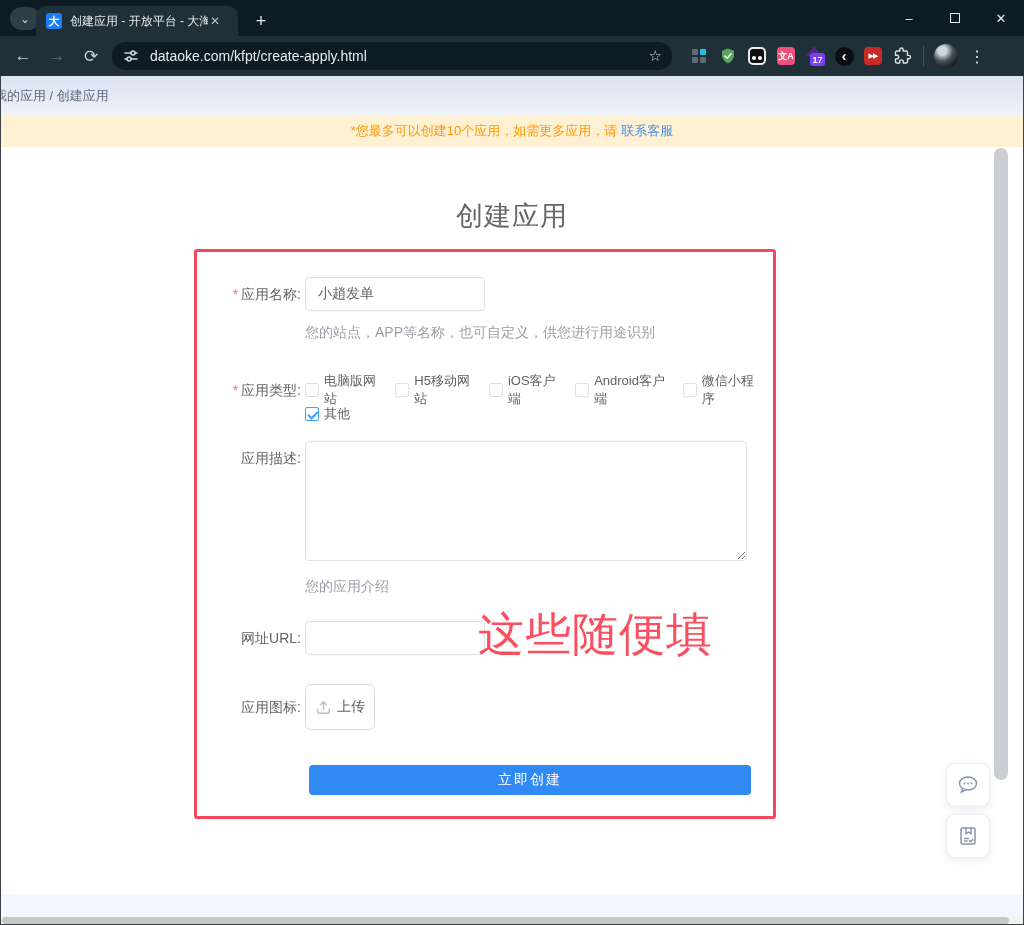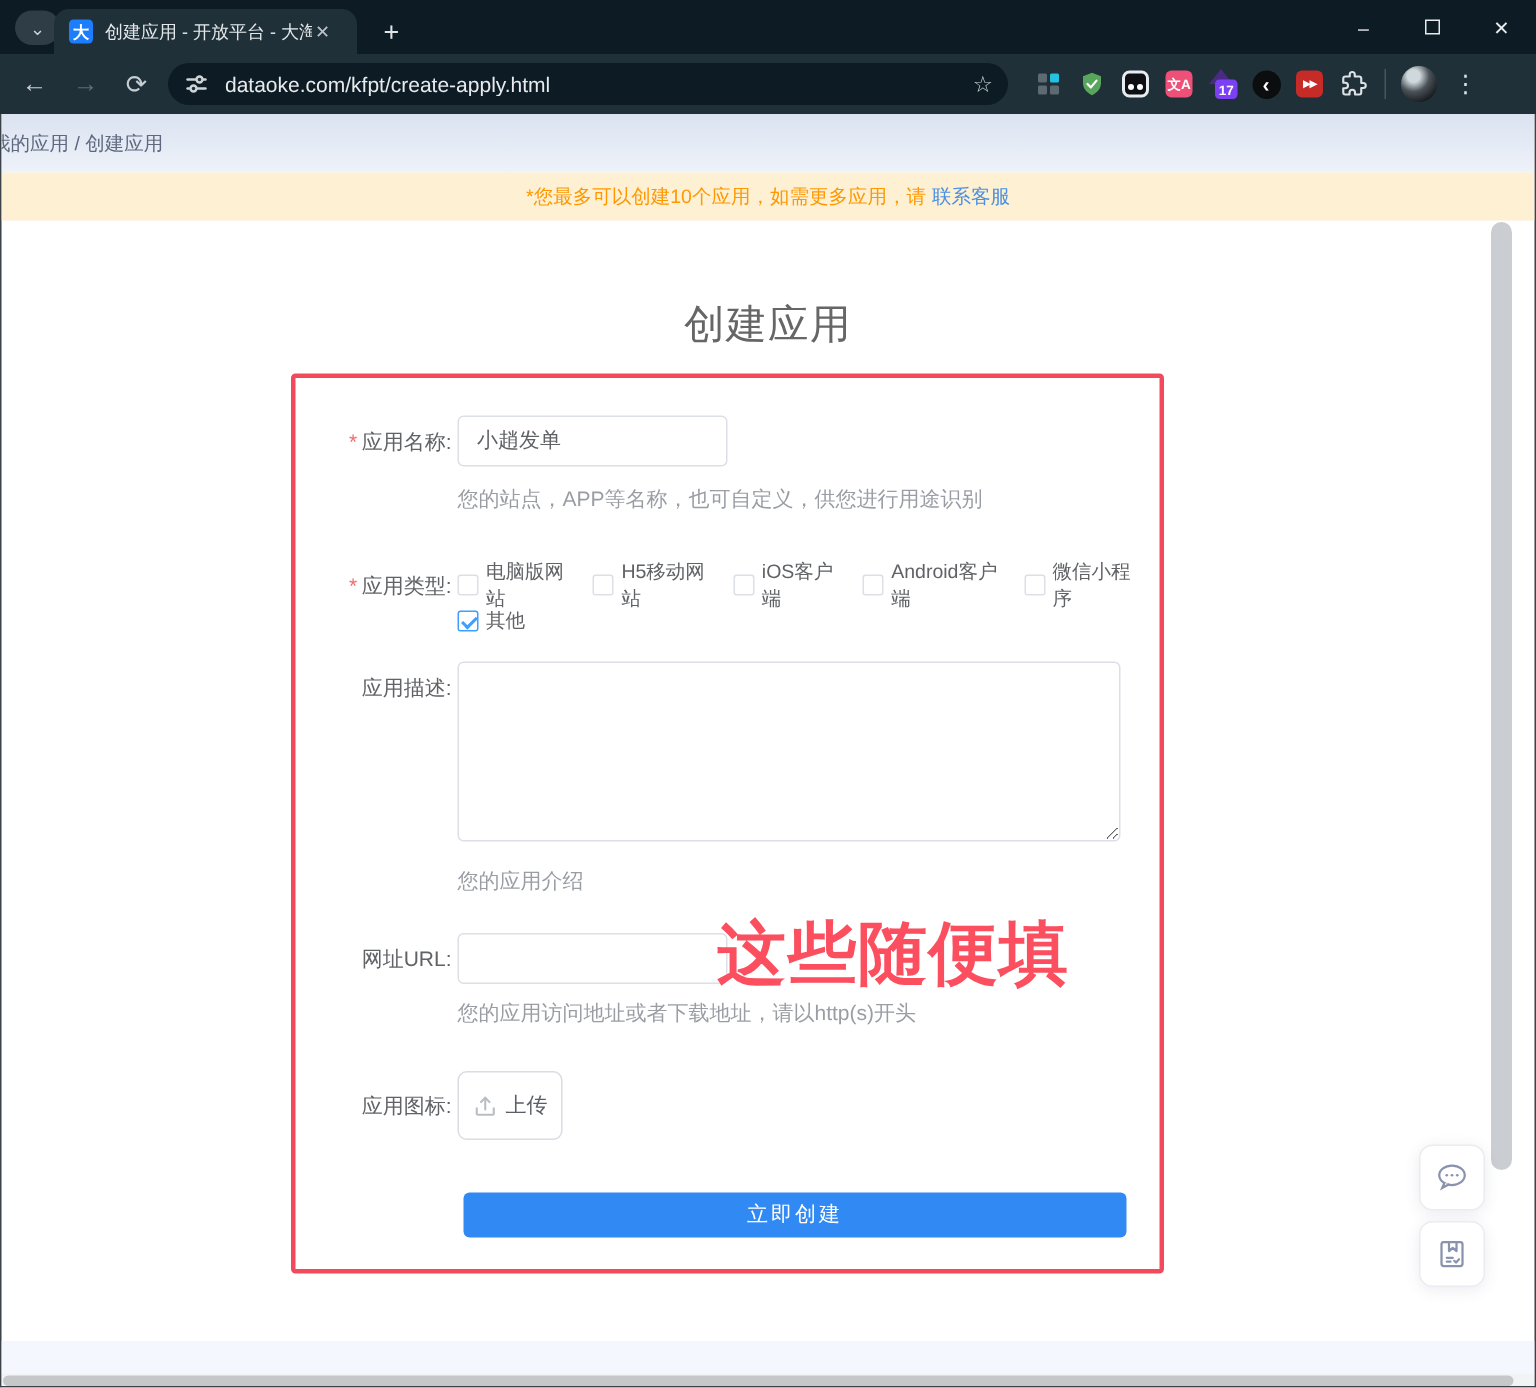--- a/index.html
+++ b/index.html
@@ -56,21 +56,21 @@
   .row-label .req { color:#f56c6c; margin-right:3px; }
   .ipt { width:180px; height:34px; border:1px solid #dcdfe6; border-radius:4px; font-size:14px; color:#606266; padding:0 12px; outline:none; font-family:"Liberation Sans", sans-serif; }
   .help { margin-top:12px; font-size:14px; color:#9a9ea4; line-height:19px; }
   .cb-line { display:flex; height:24px; }
   .cb-item { display:flex; align-items:center; margin-right:13px; font-size:13px; color:#606266; cursor:pointer; }
   .cb { width:14px; height:14px; border:1px solid #dcdfe6; border-radius:2px; margin-right:5px; background:#fff; position:relative; flex-shrink:0; }
   .cb.checked { border-color:#409eff; }
   .cb.checked::after { content:""; position:absolute; left:4px; top:1px; width:4px; height:8px; border-right:2px solid #409eff; border-bottom:2px solid #409eff; transform:rotate(45deg); }
   .tarea { width:442px; height:120px; border:1px solid #dcdfe6; border-radius:4px; resize:both; font-size:14px; color:#606266; padding:6px 10px; outline:none; font-family:"Liberation Sans", sans-serif; }
   .row-url { position:relative; }
-  .annotation { position:absolute; left:281px; top:-10px; font-size:46px; line-height:1; color:#fb4f5f; font-weight:700; white-space:nowrap; letter-spacing:1px; }
+  .annotation { position:absolute; left:281px; top:-10px; font-size:46px; line-height:1; color:#fb4f5f; font-weight:400; white-space:nowrap; letter-spacing:1px; }
   .upload-box { width:70px; height:46px; border:1px solid #d9dce1; border-radius:6px; display:flex; align-items:center; justify-content:center; gap:5px; cursor:pointer; background:#fff; }
   .upload-box span { font-size:14px; color:#5a5e66; }
   .submit-btn { display:block; margin:35px 0 0 112px; width:442px; height:30px; background:#3189f4; border:none; border-radius:4px; color:#fff; font-size:14px; letter-spacing:2px; cursor:pointer; font-family:"Liberation Sans", sans-serif; }
 
   
   .footer-strip { position:absolute; bottom:8px; left:0; width:100%; height:22px; background:#f4f7fd; }
   .h-scroll { position:absolute; bottom:0; left:0; width:100%; height:8px; background:#f2f3f4; }
   .h-thumb { position:absolute; left:1px; top:0.5px; width:calc(100% - 15px); height:7px; background:#c5c7c9; border-radius:4px; cursor:pointer; }
   .v-thumb { position:absolute; left:994px; top:148px; width:14px; height:632px; background:#caced2; border-radius:7px; cursor:pointer; }
 
@@ -230,21 +230,20 @@
         <div>
           <textarea class="tarea" style=""></textarea>
           <div class="help">您的应用介绍</div>
         </div>
       </div>
 
       <div class="row row-url" style="margin-top:25px;">
         <div class="row-label"><span>网址URL:</span></div>
         <div>
           <input class="ipt" type="text" style="">
-          <div class="help" style="margin-top:10px;">您的应用访问地址或者下载地址，请以http(s)开头</div>
         </div>
         <div class="annotation">这些随便填</div>
       </div>
 
       <div class="row" style="margin-top:29px;">
         <div class="row-label" style="line-height:46px;"><span>应用图标:</span></div>
         <div class="upload-box">
           <svg width="17" height="17" viewBox="0 0 24 24" fill="none" stroke="#b9bec4" stroke-width="2" stroke-linecap="round" stroke-linejoin="round">
             <path d="M4 14v5a1 1 0 0 0 1 1h14a1 1 0 0 0 1-1v-5"></path>
               <path d="M12 15V4"></path>

